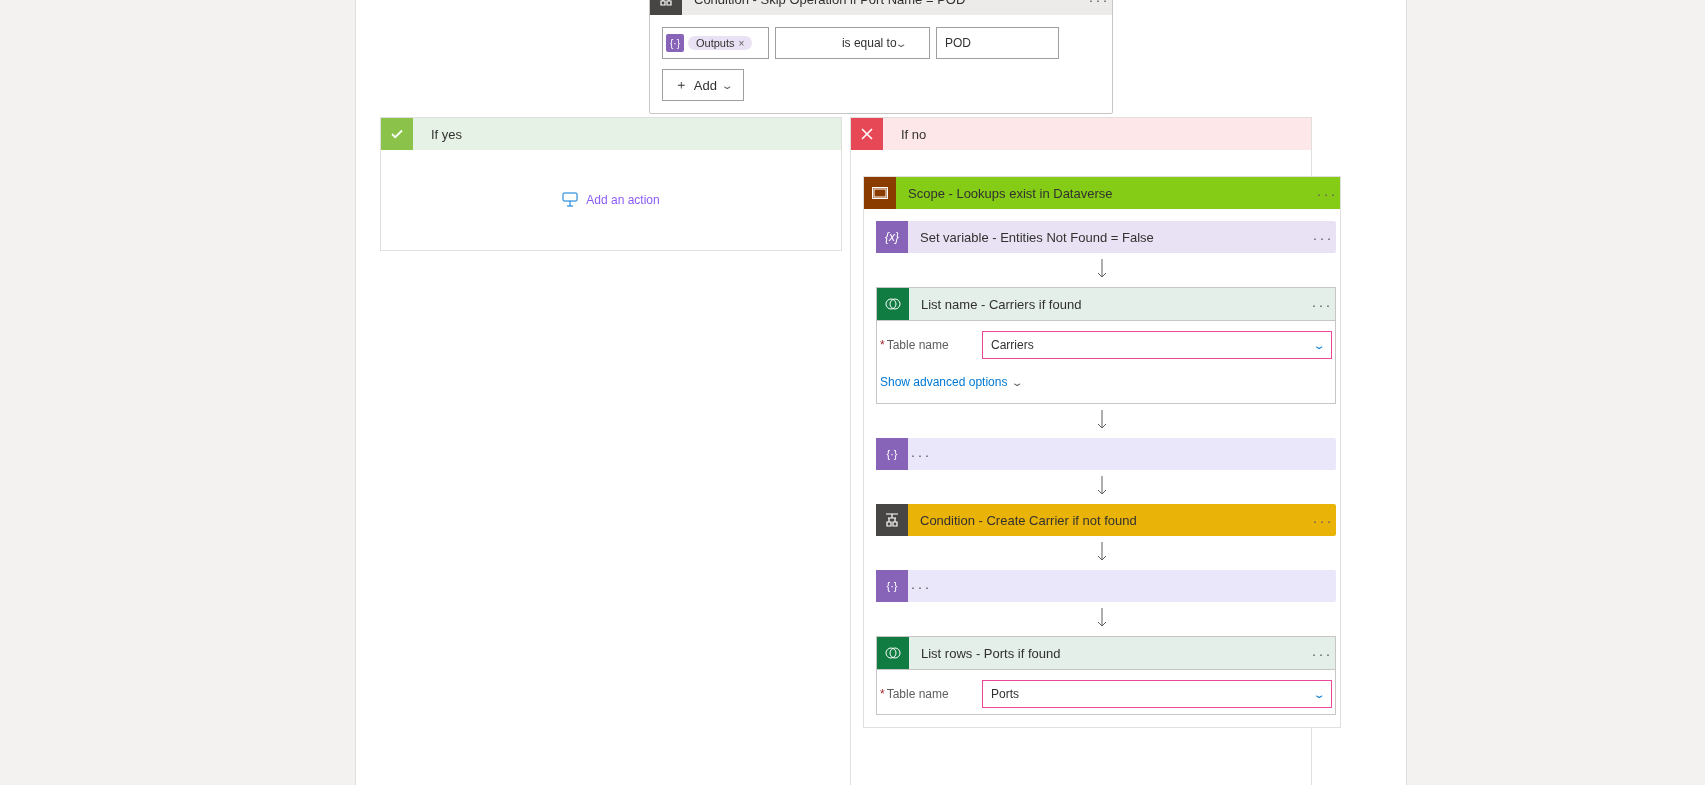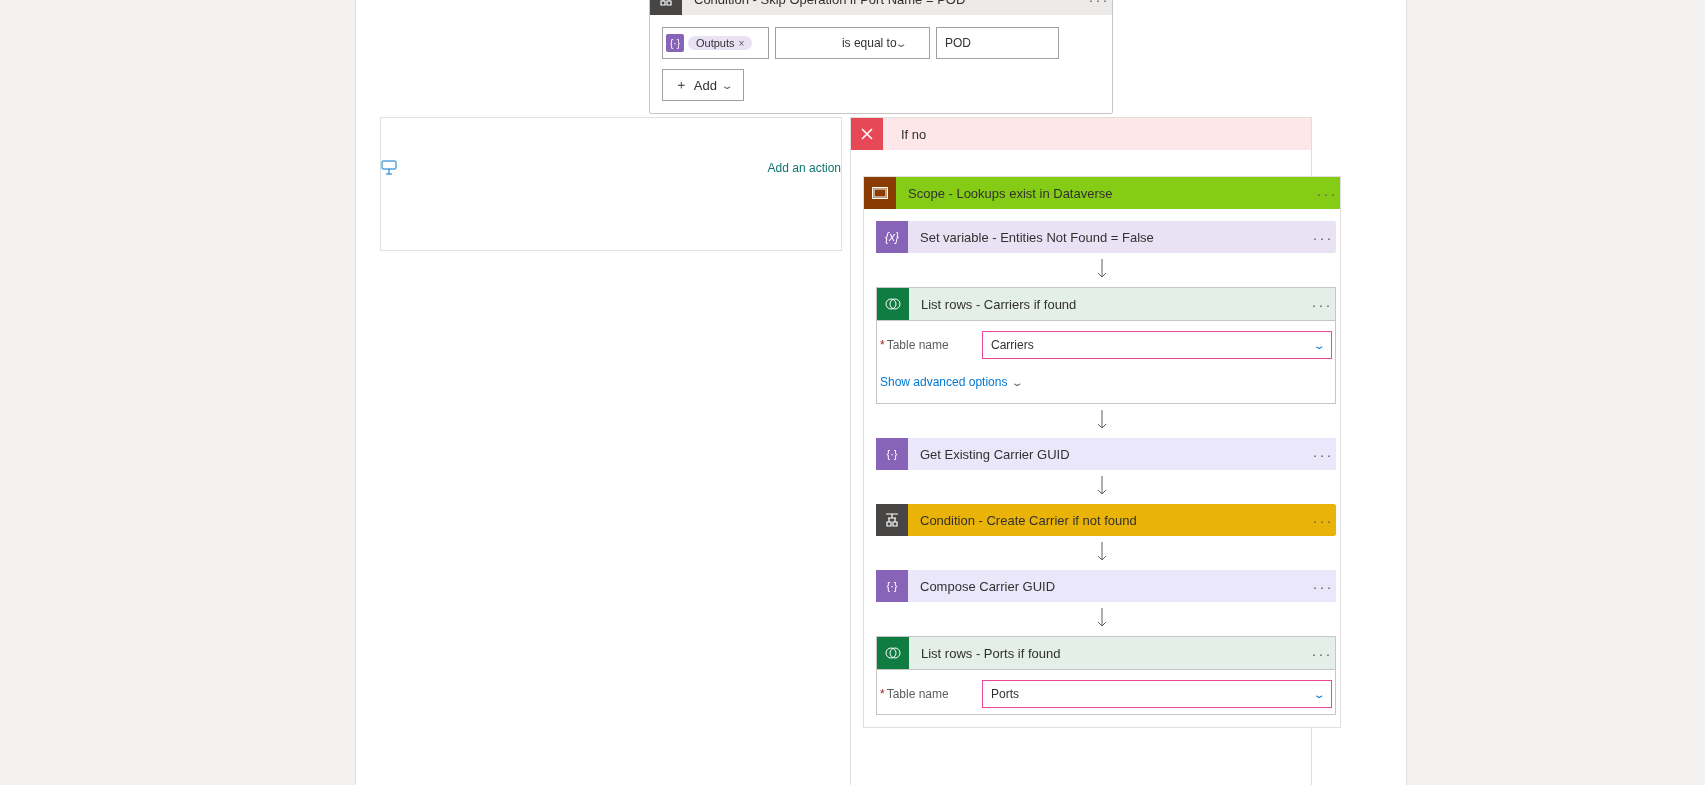--- a/index.html
+++ b/index.html
@@ -27,21 +27,21 @@
 .branch{position:absolute;top:117px;width:460px;border:1px solid #e1dfdd;background:#fff}
 .branch-yes{left:380px;height:132px}
 .branch-no{left:850px;height:668px;border-bottom:none}
 .branch-head{height:32px;display:flex;align-items:center}
 .branch-head .icon-sq{width:32px;height:32px;display:flex;align-items:center;justify-content:center}
 .branch-yes .branch-head{background:#e6f2e6}
 .branch-yes .icon-sq{background:#8bc34a}
 .branch-no .branch-head{background:#fde7e9}
 .branch-no .icon-sq{background:#e74856}
 .branch-head .title{margin-left:18px;font-size:13px}
-.add-action{color:#0f766e;font-size:12px;display:flex;align-items:center;gap:8px;justify-content:space-between;height:100px;cursor:pointer}
+.add-action{color:#8b5cf6;font-size:12px;display:flex;align-items:center;gap:8px;justify-content:center;height:100px;cursor:pointer}
 
 
 .scope-card{position:absolute;left:12px;top:58px;width:476px;background:#fff;border:1px solid #e1dfdd}
 .scope-head{height:32px;background:#84cc16;display:flex;align-items:center}
 .scope-head .icon-box{width:32px;height:32px;background:#8a3b00;display:flex;align-items:center;justify-content:center}
 .scope-head .title{margin-left:12px;flex:1;font-size:13px}
 .scope-body{padding:12px}
 
 
 .act{border-radius:2px;width:460px}
@@ -98,20 +98,28 @@
      </div>
      <div class="add-btn">
        <span>＋</span>
        <span>Add</span>
        <span class="chev">⌄</span>
      </div>
    </div>
  </div>
 
  <div class="branch branch-yes">
+   <div class="branch-head">
+     <div class="icon-sq">
+       <svg width="14" height="14" viewBox="0 0 14 14">
+            <path d="M2 7l3.2 3.2L12 3.5" stroke="#fff" stroke-width="1.8" fill="none"></path>
+          </svg>
+     </div>
+     <div class="title">If yes</div>
+   </div>
    <div class="add-action">
      <svg width="16" height="16" viewBox="0 0 16 16">
           <rect x="1" y="1" width="14" height="8" rx="1" stroke="#0078d4" fill="none"></rect>
           <path d="M8 9v5M5 14h6" stroke="#0078d4"></path>
         </svg>
      <span>Add an action</span>
    </div>
  </div>
 
  <div class="branch branch-no">
@@ -154,21 +162,21 @@
           </div>
 
        <div class="act">
          <div class="act-head c-dv">
            <div class="icon-box">
                 <svg width="16" height="16" viewBox="0 0 16 16">
                   <circle cx="6" cy="8" r="5" stroke="#fff" fill="none"></circle>
                   <circle cx="10" cy="8" r="5" stroke="#fff" fill="none"></circle>
                 </svg>
               </div>
-           <div class="title">List rows - Carriers if found</div>
+           <div class="title">List name - Carriers if found</div>
            <div class="dots">···</div>
          </div>
          <div class="dv-body">
            <div class="field-row">
              <div class="lab"><span class="req">*</span><span>Table name</span></div>
              <div class="combo">
                <span>Carriers</span>
                <span class="chev" style="color:#0078d4">⌄</span>
              </div>
            </div>
@@ -183,21 +191,20 @@
             <svg width="12" height="22">
               <path d="M6 0v17M2 14l4 4 4-4" stroke="#605e5c" fill="none"></path>
             </svg>
           </div>
 
        <div class="act c-compose">
          <div class="act-head">
            <div class="icon-box">
                 <span style="color:#fff;font-size:11px">{·}</span>
               </div>
-           <div class="title">Get Existing Carrier GUID</div>
            <div class="dots">···</div>
          </div>
        </div>
 
        <div class="arrow">
             <svg width="12" height="22">
               <path d="M6 0v17M2 14l4 4 4-4" stroke="#605e5c" fill="none"></path>
             </svg>
           </div>
 
@@ -217,21 +224,20 @@
             <svg width="12" height="22">
               <path d="M6 0v17M2 14l4 4 4-4" stroke="#605e5c" fill="none"></path>
             </svg>
           </div>
 
        <div class="act c-compose">
          <div class="act-head">
            <div class="icon-box">
                 <span style="color:#fff;font-size:11px">{·}</span>
               </div>
-           <div class="title">Compose Carrier GUID</div>
            <div class="dots">···</div>
          </div>
        </div>
 
        <div class="arrow">
             <svg width="12" height="22">
               <path d="M6 0v17M2 14l4 4 4-4" stroke="#605e5c" fill="none"></path>
             </svg>
           </div>
 

